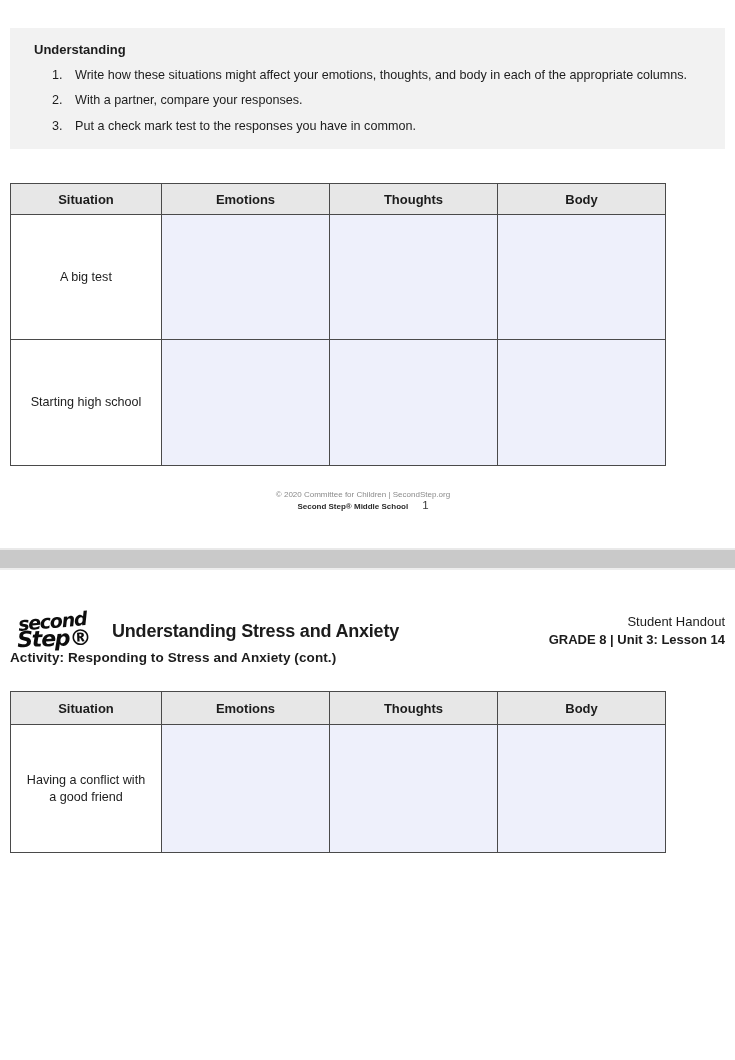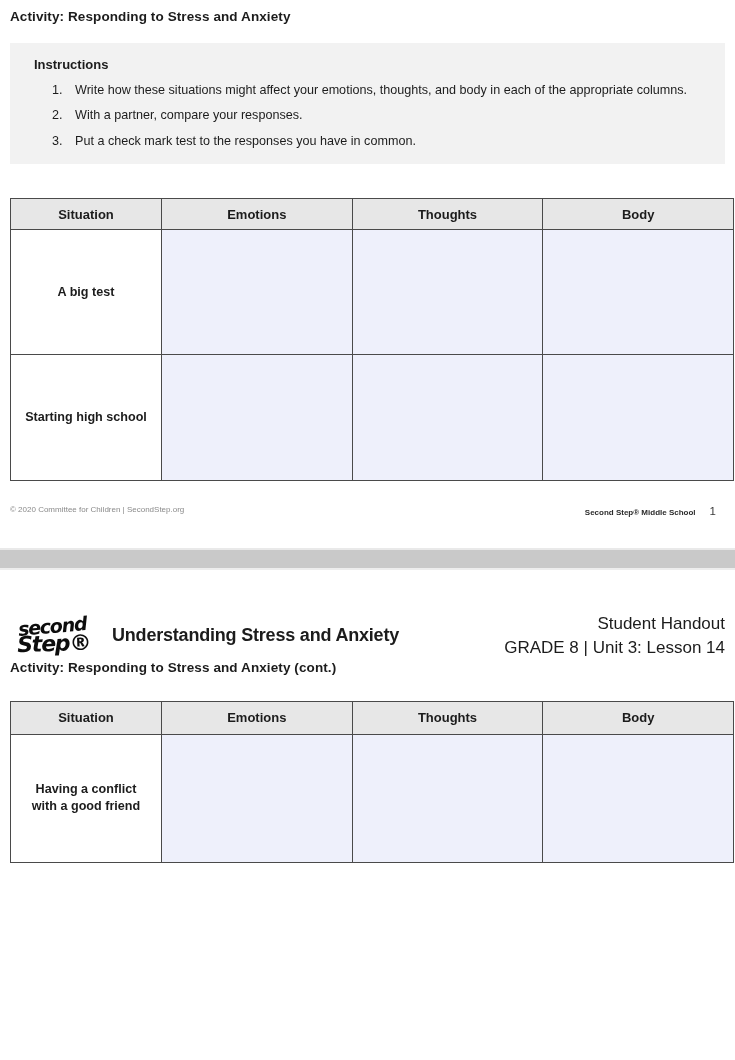--- a/index.html
+++ b/index.html
@@ -30,25 +30,25 @@
     padding: 14px 24px 14px 24px;
     margin-right: 0;
   }
   .instructions-heading { font-size: 13px; font-weight: bold; margin-bottom: 10px; }
   .instructions-list { margin-left: 32px; font-size: 12.6px; list-style-position: outside; }
   .instructions-list li { padding-left: 9px; margin-bottom: 8px; line-height: 1.38; }
   .instructions-list li:last-child { margin-bottom: 0; }
 
   .response-table {
     border-collapse: collapse;
-    width: 724px;
+    width: 656px;
     table-layout: fixed;
     margin-top: 34px;
   }
-  .response-table th, .response-table td { border: 1px solid #4a4a4a; font-weight: bold; }
+  .response-table th, .response-table td { border: 1px solid #4a4a4a; }
   .response-table th {
     background: var(--header-fill, #e7e7e7);
     height: 31px;
     font-size: 13px;
     font-weight: bold;
     text-align: center;
   }
   .col-situation { width: 151px; }
   .row-tall-1 td { height: 125px; }
   .row-tall-2 td { height: 126px; }
@@ -63,22 +63,23 @@
     line-height: 1.35;
   }
   td.fill { background: var(--cell-fill, #eef0fb); }
   .page2 .response-table { margin-top: 26px; }
   .page2 .response-table th { height: 33px; }
 
   .footer {
     margin-top: 24px;
     display: flex;
     justify-content: space-between;
-    align-items: flex-start;
+    align-items: center;
     width: 706px;
+    flex-direction: column;
   }
   .copyright { font-size: 8px; color: #8a8a8a; }
   .footer-right { display: flex; align-items: baseline; }
   .brand { font-size: 8px; font-weight: bold; color: #2b2b2b; }
   .pagenum { font-size: 11.5px; color: #3a3a3a; margin-left: 14px; }
 
   .p2-header { display: flex; align-items: center; }
   .logo {
     width: 86px;
     flex: 0 0 86px;
@@ -96,36 +97,35 @@
   .doc-title {
     font-size: 18px;
     font-weight: bold;
     margin-left: 16px;
     letter-spacing: -0.2px;
     white-space: nowrap;
   }
   .p2-header-right {
     margin-left: auto;
     text-align: right;
-    font-size: 17px;
+    font-size: 13px;
     line-height: 1.4;
     padding-right: 0;
   }
-  .grade-info { font-weight: normal; }
+  .grade-info { font-weight: bold; }
   .activity-title.cont { }
 </style>
 </head>
 <body>
 
 <div class="page page1">
 
-  <h1 class="activity-title">Activity: Responding to Stress and Anxiety</h1>
 
   <div class="instructions-box">
-    <div class="instructions-heading">Instructions</div>
+    <div class="instructions-heading">Understanding</div>
     <ol class="instructions-list">
       <li>Write how these situations might affect your emotions, thoughts, and body in each of the appropriate columns.</li>
       <li>With a partner, compare your responses.</li>
       <li>Put a check mark test to the responses you have in common.</li>
     </ol>
   </div>
 
   <table class="response-table">
     <colgroup>
         <col class="col-situation">

